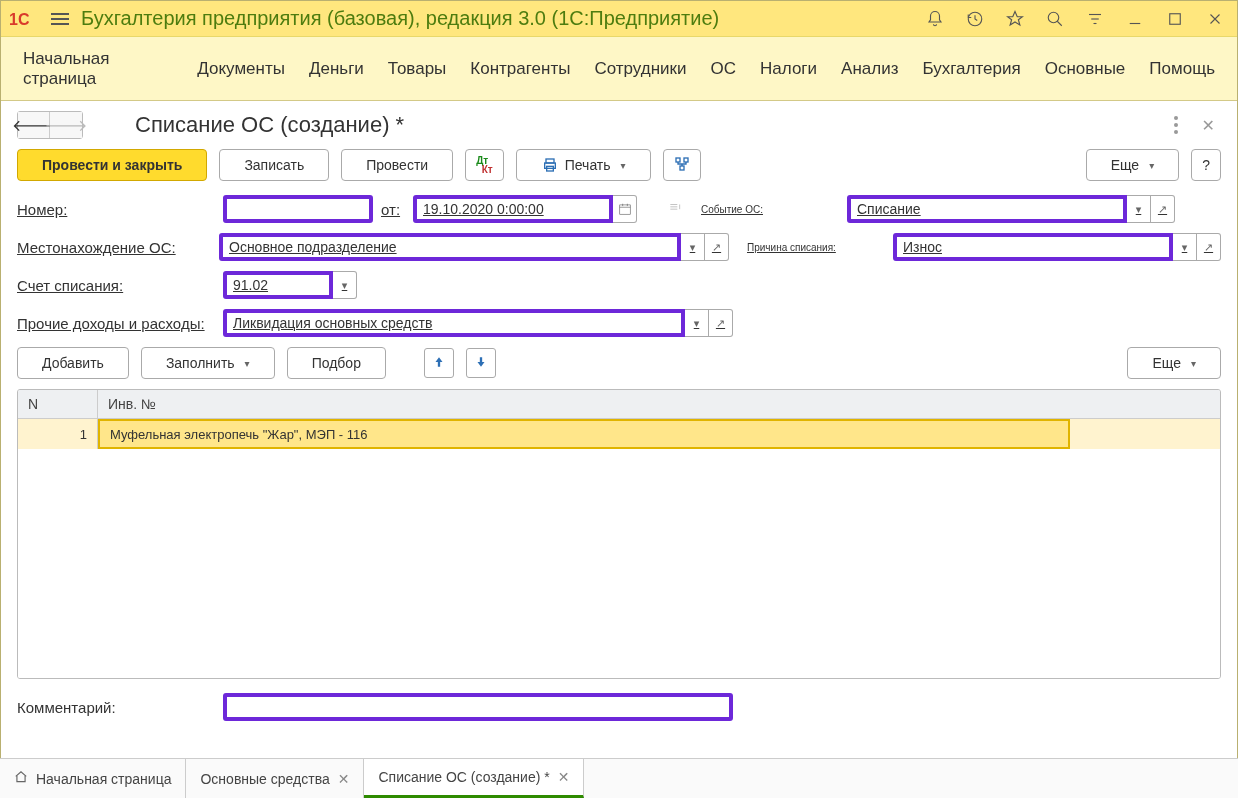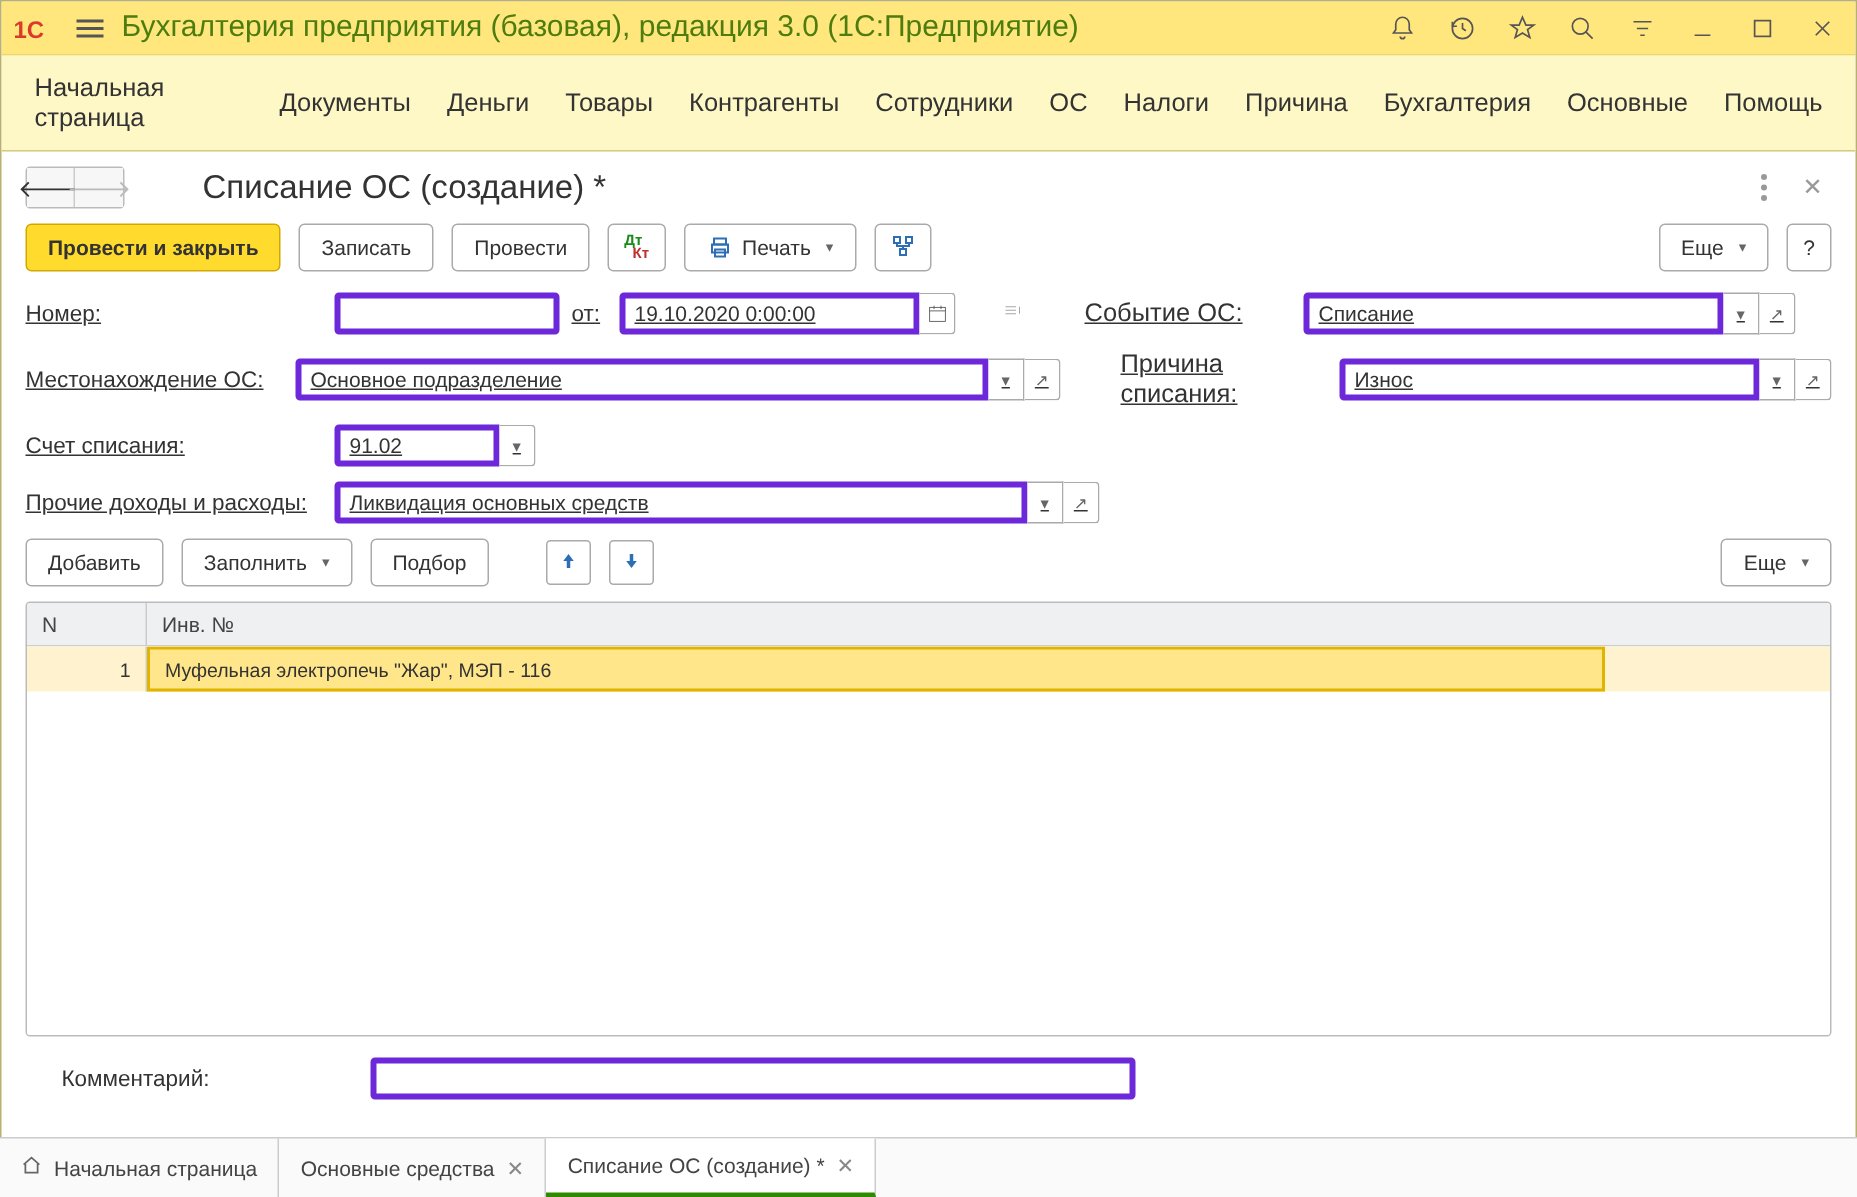--- a/index.html
+++ b/index.html
@@ -76,21 +76,21 @@
   .close-x { font-size:16px; color:#999; cursor:pointer; padding:0 6px; }
   
   .toolbar {
     display:flex;
     align-items:center;
     gap:12px;
     margin-bottom: 14px;
   }
   .btn {
     height:32px;
-    padding: 0 14px;
+    padding: 0 24px;
     border:1px solid #aaa;
     border-radius:4px;
     background:#fff;
     display:flex; align-items:center; gap:6px;
     cursor:pointer;
     font-size:14px;
   }
   .btn.primary {
     background: #ffdb2d;
     border-color: #d2a800;
@@ -123,21 +123,21 @@
     display:flex;
   }
   .input-group .input { border-radius:3px 0 0 3px; }
   .input-group .addon {
     height:28px; width:24px; border:1px solid #aaa; border-left:none;
     display:flex; align-items:center; justify-content:center;
     background:#fff; cursor:pointer; font-size:11px; color:#666;
   }
   .input-group .addon:last-child { border-radius: 0 3px 3px 0;}
   .col2 { display:flex; align-items:center; gap:8px; margin-left: 10px;}
-  .col2 .label2 { width: 138px; font-size:17px;margin-left:22px; }
+  .col2 .label2 { width: 138px; font-size:10px; }
   .icon-inline { display:inline-flex; width:18px; height:18px; align-items:center; justify-content:center;}
   
   .table-toolbar {
     display:flex; gap:12px; align-items:center; margin-top:6px; margin-bottom:10px;
   }
   .arrow-btn {
     width:30px; height:30px; border:1px solid #aaa; border-radius:3px;
     display:flex; align-items:center; justify-content:center; background:#fff; cursor:pointer;
   }
   
@@ -164,21 +164,21 @@
   .table-body { flex:1; background:#fff; overflow:auto;}
   .row { display:flex; height:30px; align-items:stretch; }
   .row.sel { background:#fff3cf; }
   .td.n { text-align:right; display:flex; align-items:center; justify-content:flex-end;}
   .td.asset.active {
     background:#ffe68a;
     border:2px solid #e0b400;
     display:flex; align-items:center;
   }
   
-  .comment-row { display:flex; align-items:center; gap:8px; margin-top:14px;margin-left:24px;}
+  .comment-row { display:flex; align-items:center; gap:8px; margin-top:14px;}
   
   .tabs {
     position:absolute; bottom:0; left:0; right:0;
     height:40px;
     border-top:1px solid #ccc;
     background:#fafafa;
     display:flex; align-items:stretch;
   }
   .tab {
     display:flex; align-items:center; gap:8px;
@@ -264,21 +264,21 @@
 
 <div class="menubar">
   <span class="menu-item">Начальная страница</span>
   <span class="menu-item">Документы</span>
   <span class="menu-item">Деньги</span>
   <span class="menu-item">Товары</span>
   <span class="menu-item">Контрагенты</span>
   <span class="menu-item">Сотрудники</span>
   <span class="menu-item">ОС</span>
   <span class="menu-item">Налоги</span>
-  <span class="menu-item">Причина</span>
+  <span class="menu-item">Анализ</span>
   <span class="menu-item">Бухгалтерия</span>
   <span class="menu-item">Основные</span>
   <span class="menu-item">Помощь</span>
 </div>
 
 <div class="doc">
 
   <div class="doc-header">
     <div class="nav-buttons">
       <div class="nav-btn">🡐</div>

